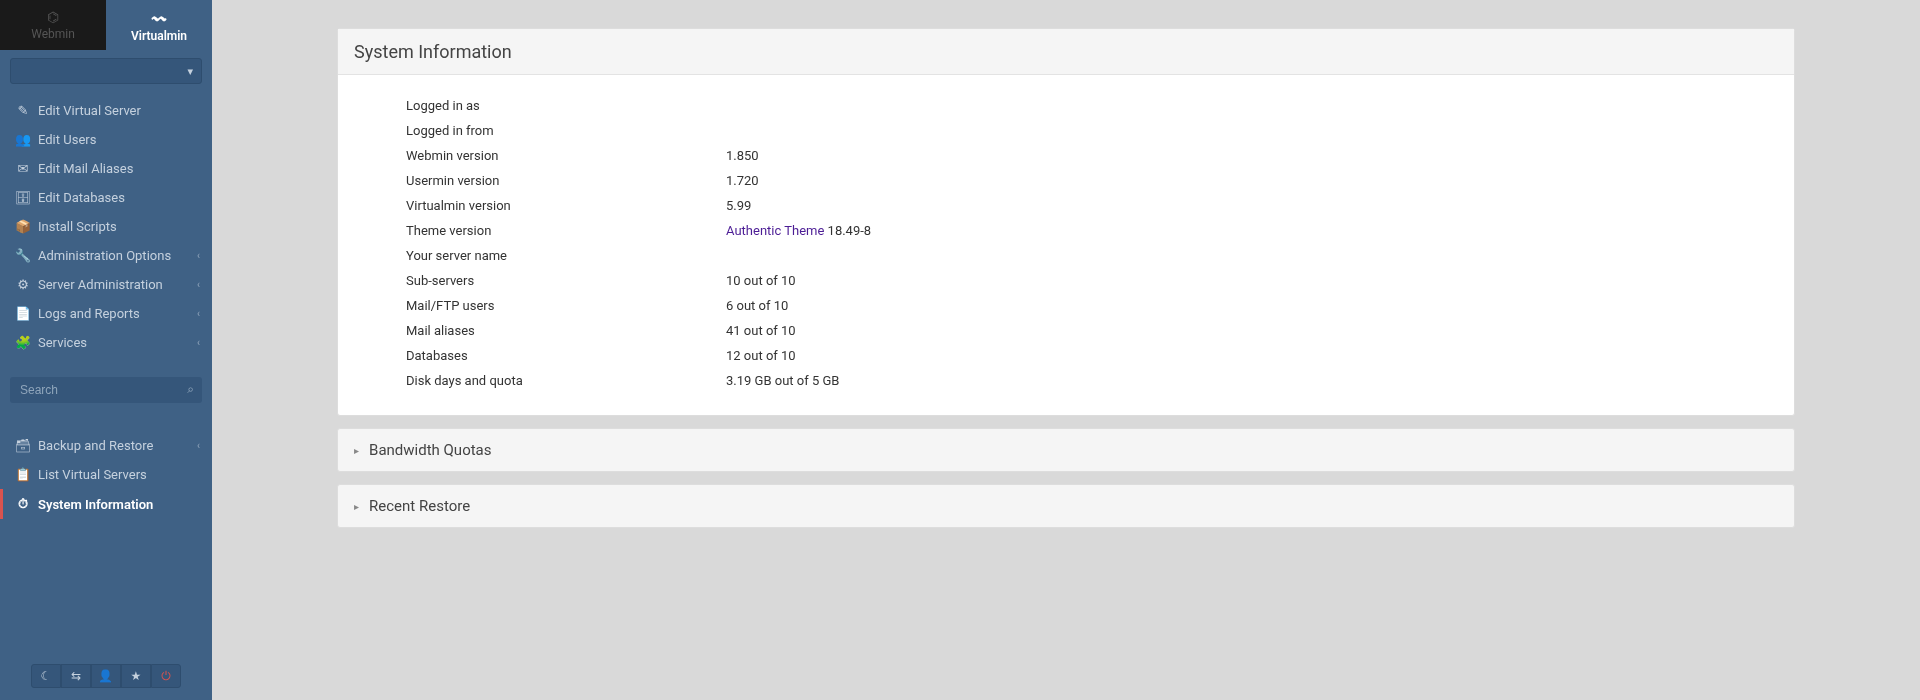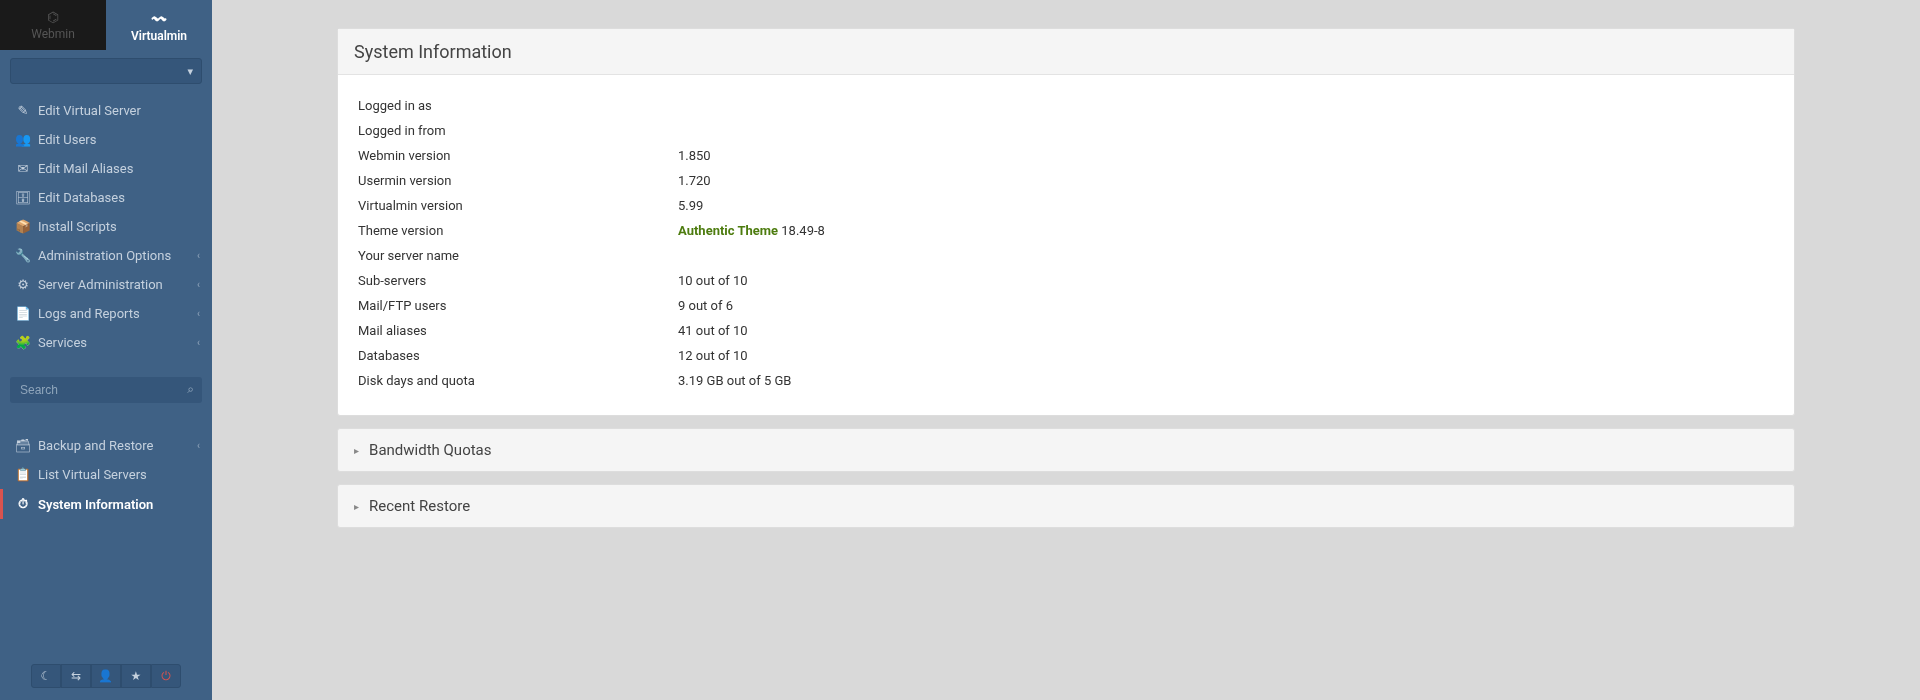--- a/index.html
+++ b/index.html
@@ -32,26 +32,26 @@
 .bottom-bar { display: flex; justify-content: center; padding: 12px 10px; gap: 0; }
 .bottom-bar button { width: 30px; height: 24px; background: #35567a; border: 1px solid #2e4d6e; color: #c5d1de; font-size: 12px; cursor: pointer; display: flex; align-items: center; justify-content: center; }
 .bottom-bar button:first-child { border-radius: 3px 0 0 3px; }
 .bottom-bar button:last-child { border-radius: 0 3px 3px 0; }
 .bottom-bar button.danger { color: #d9534f; }
 
 .main { margin-left: 212px; padding: 28px 125px 28px 125px; }
 
 .panel { background: #fff; border: 1px solid #ddd; border-radius: 3px; margin-bottom: 12px; }
 .panel-header { background: #f5f5f5; border-bottom: 1px solid #e3e3e3; padding: 12px 16px; font-size: 18px; color: #444; display: flex; align-items: center; gap: 8px; }
-.panel-body { padding: 18px 20px 22px; }
+.panel-body { padding: 18px 20px 22px; margin-left: 48px; }
 
 .info-row { display: flex; padding: 5px 0; font-size: 13px; color: #333; }
 .info-row .lbl { width: 320px; color: #333; }
 .info-row .val { color: #333; }
-.info-row .val a { color: #4d7c0f; text-decoration: none; font-weight: bold; }
+.info-row .val a { color: #4c1d95; text-decoration: none; }
 
 .collapsed-panel { background: #f5f5f5; border: 1px solid #ddd; border-radius: 3px; margin-bottom: 12px; padding: 12px 16px; font-size: 15px; color: #444; display: flex; align-items: center; gap: 10px; cursor: pointer; }
 .collapsed-panel .caret { font-size: 10px; color: #888; }
 </style>
 </head>
 <body>
 
 <div class="sidebar">
   <div class="tabs">
     <div class="tab inactive">
@@ -178,21 +178,21 @@
         <div class="info-row">
           <div class="lbl">Your server name</div>
           <div class="val"></div>
         </div>
         <div class="info-row">
           <div class="lbl">Sub-servers</div>
           <div class="val">10 out of 10</div>
         </div>
         <div class="info-row">
           <div class="lbl">Mail/FTP users</div>
-          <div class="val">9 out of 6</div>
+          <div class="val">6 out of 10</div>
         </div>
         <div class="info-row">
           <div class="lbl">Mail aliases</div>
           <div class="val">41 out of 10</div>
         </div>
         <div class="info-row">
           <div class="lbl">Databases</div>
           <div class="val">12 out of 10</div>
         </div>
         <div class="info-row">

